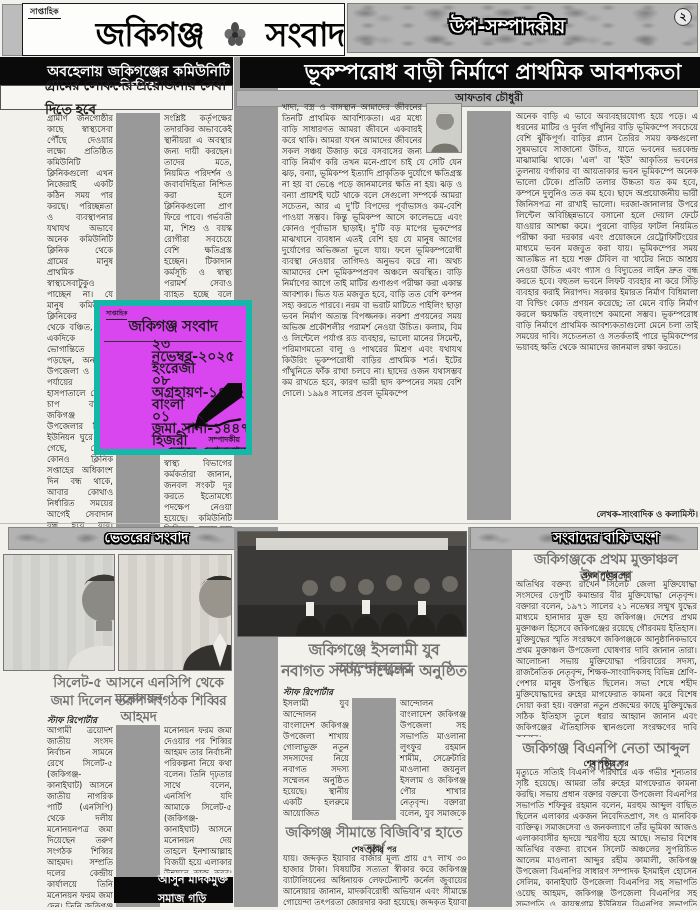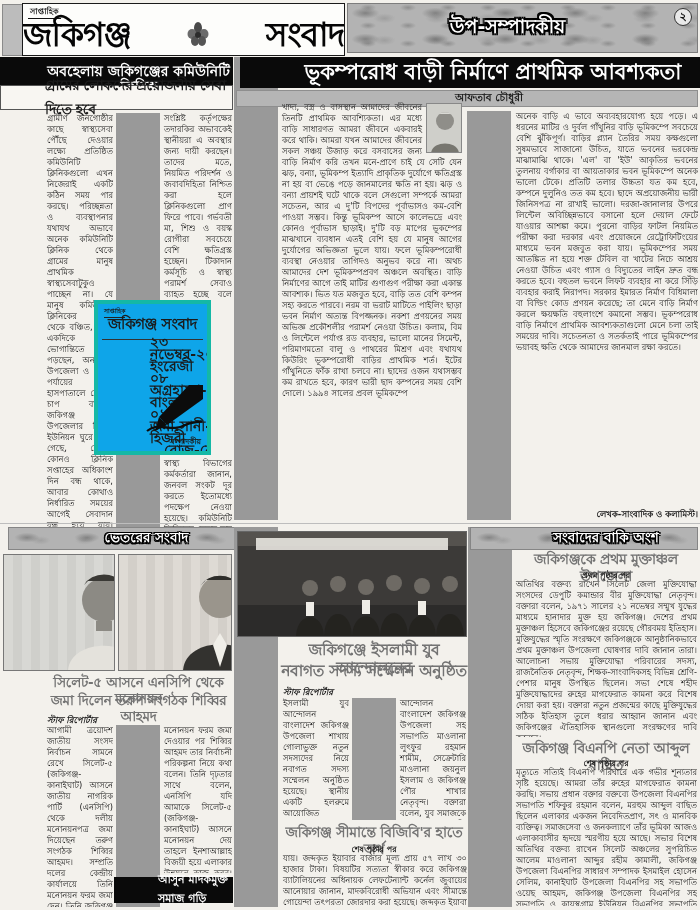--- a/index.html
+++ b/index.html
@@ -28,21 +28,21 @@
     left:22px; top:3px; width:323px; height:53px;
     background:#fdfdfb; border:1px solid #1a1a1a;
     overflow:hidden;
   }
   .weekly-tag {
     position:absolute; left:5px; top:1px;
     font-size:8px; font-weight:bold; border-bottom:1px solid #111; padding:0 2px;
   }
   .masthead-title {
     position:absolute; left:0; right:0; top:9px; bottom:0;
-    display:flex; align-items:center; justify-content:space-between; gap:20px;
+    display:flex; align-items:center; justify-content:flex-end; gap:20px;
     font-size:33px; font-weight:900; letter-spacing:-1px; color:#050505;
     line-height:1;
   }
   .flower-ic { width:22px; height:26px; flex:0 0 auto; }
   .hdr-banner {
     left:347px; top:3px; width:351px; height:50px;
     background:#b3b3b3;
     background-image:
       radial-gradient(ellipse 20px 8px at 25% 35%, rgba(88,88,88,.55), transparent 70%),
       radial-gradient(ellipse 16px 7px at 70% 65%, rgba(150,150,150,.7), transparent 70%),
@@ -90,22 +90,22 @@
     display:flex; align-items:center; justify-content:center;
     font-size:14px; font-weight:900; letter-spacing:-0.5px;
   }
   .clinic-col1  { left:3px;   top:113px; width:110px; height:430px; }
   .clinic-rule  { left:116px; top:113px; height:430px; }
   .clinic-col2t { left:120px; top:113px; width:112px; height:185px; }
   .clinic-col2b { left:120px; top:458px; width:112px; height:85px;  }
 
   
   .ebox {
-    left:94px; top:300px; width:117px; height:155px;
-    background:#0ea5e9; border:4px solid #14b8a6; z-index:5; overflow:hidden;
+    left:94px; top:300px; width:158px; height:155px;
+    background:#d946ef; border:6px solid #14b8a6; z-index:5; overflow:hidden;
   }
   .ebox-weekly { position:absolute; left:6px; top:2px; font-size:6px; font-weight:bold; border-bottom:1px solid #222; }
   .ebox-logo {
     position:absolute; left:0; right:0; top:8px; text-align:center;
     font-size:15px; font-weight:900; letter-spacing:-0.5px;
     border-bottom:1px solid #333; padding-bottom:2px; margin:0 4px;
   }
   .ebox-dates { position:absolute; left:10px; top:32px; font-size:14px; font-weight:bold; line-height:12px;margin-left:42px; }
   .ebox-day   { padding-left:14px; }
   .ebox-pen   { position:absolute; right:4px; bottom:14px; width:58px; height:52px; }

